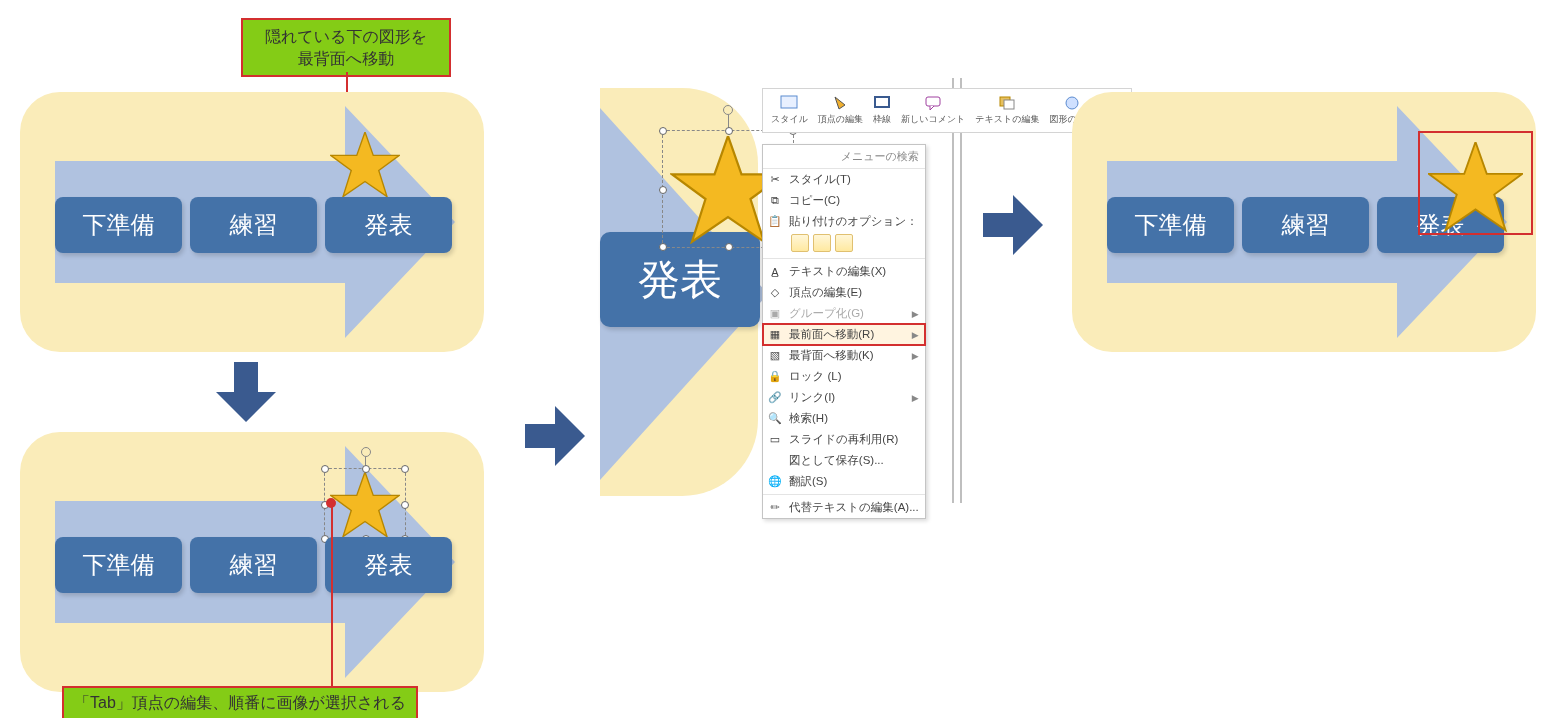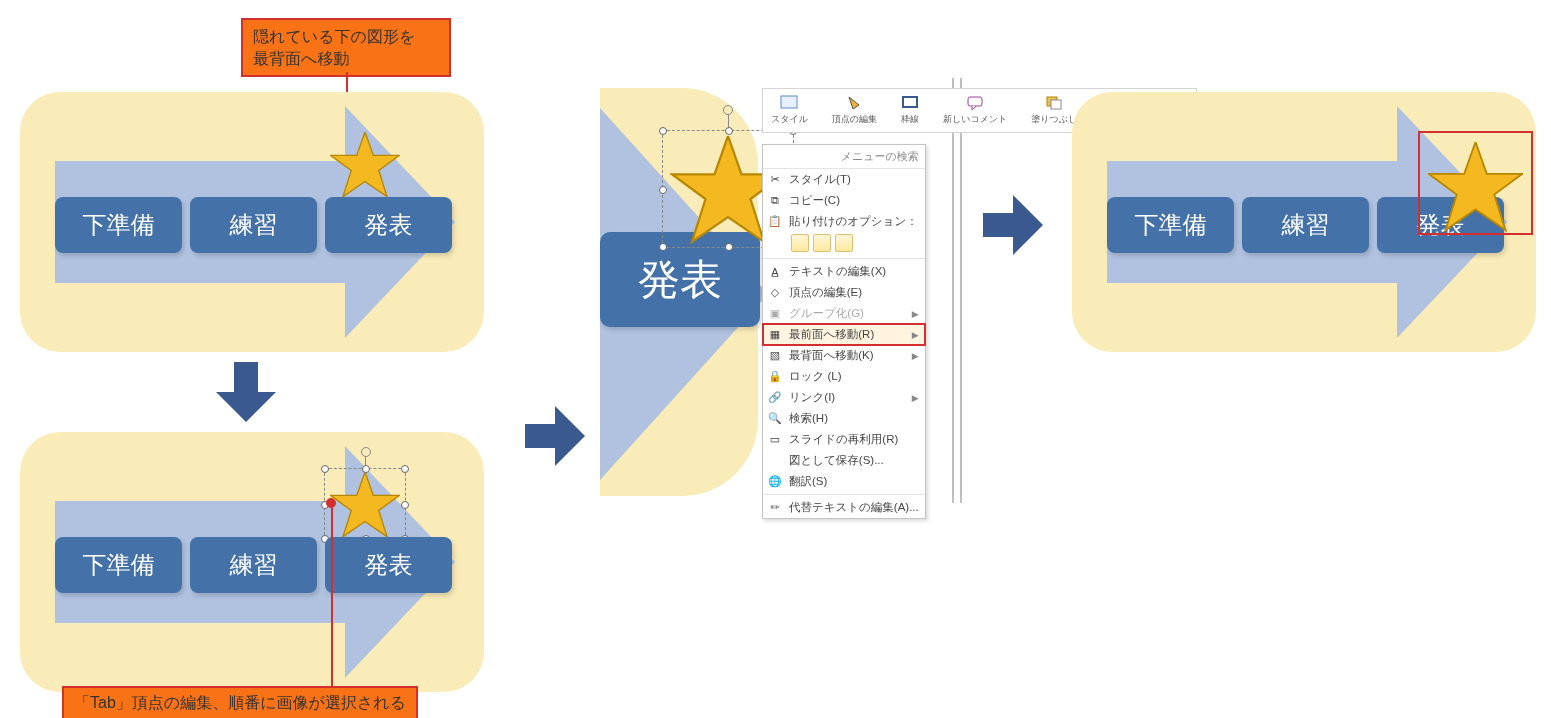--- a/index.html
+++ b/index.html
@@ -8,25 +8,26 @@
     background: #ffffff;
     width: 1551px;
     height: 718px;
     position: relative;
   }
 
   
   .callout {
     position: absolute;
     border: 2px solid #d32f2f;
-    background: #f97316;
+    background: #84cc16;
     padding: 6px 10px;
     font-size: 16px;
     color: #333;
     line-height: 1.35;
+    text-align: center;
   }
   .callout-pointer {
     position: absolute;
     width: 2px;
     background: #d32f2f;
   }
   .callout-dot {
     position: absolute;
     width: 10px;
     height: 10px;
@@ -93,21 +94,21 @@
     border: 1px solid #888;
     border-radius: 50%;
   }
 
   
   .mini-toolbar {
     position: absolute;
     background: #ffffff;
     border: 1px solid #d4d4d4;
     display: flex;
-    gap: 16px;
+    gap: 2px;
     padding: 4px;
     font-size: 9px;
     color: #555;
   }
   .mini-btn {
     display: flex;
     flex-direction: column;
     align-items: center;
     justify-content: flex-end;
     gap: 2px;
@@ -308,21 +309,21 @@
         <rect x="2" y="2" width="14" height="9" rx="2" fill="#fff" stroke="#a040a0"></rect>
         <path d="M6 11 L6 15 L10 11" fill="#fff" stroke="#a040a0"></path>
       </svg>
     <span>新しいコメント</span>
   </div>
   <div class="mini-btn">
     <svg width="18" height="16">
         <rect x="2" y="2" width="10" height="9" fill="#e6c060" stroke="#b78700"></rect>
         <rect x="6" y="5" width="10" height="9" fill="#fff" stroke="#888"></rect>
       </svg>
-    <span>塗りつぶし</span>
+    <span>テキストの編集</span>
   </div>
   <div class="mini-btn">
     <svg width="18" height="16">
         <circle cx="9" cy="8" r="6" fill="#cfe0ff" stroke="#5b8bd0"></circle>
       </svg>
     <span>図形の効果</span>
   </div>
   <div class="mini-btn">
     <svg width="18" height="16">
         <path d="M9 2 A6 6 0 1 1 3 8" fill="none" stroke="#555" stroke-width="1.5"></path>

